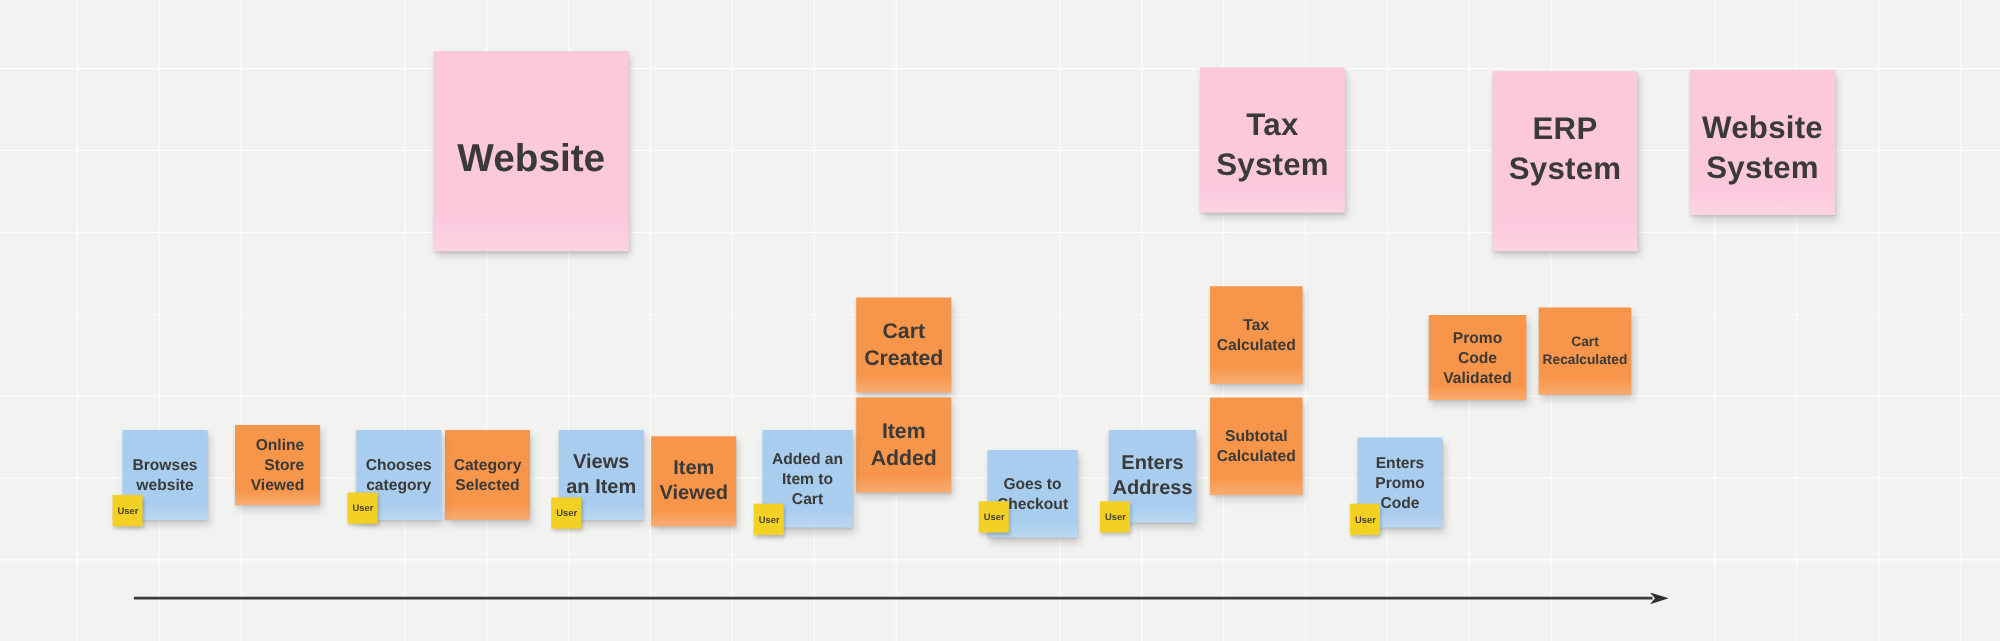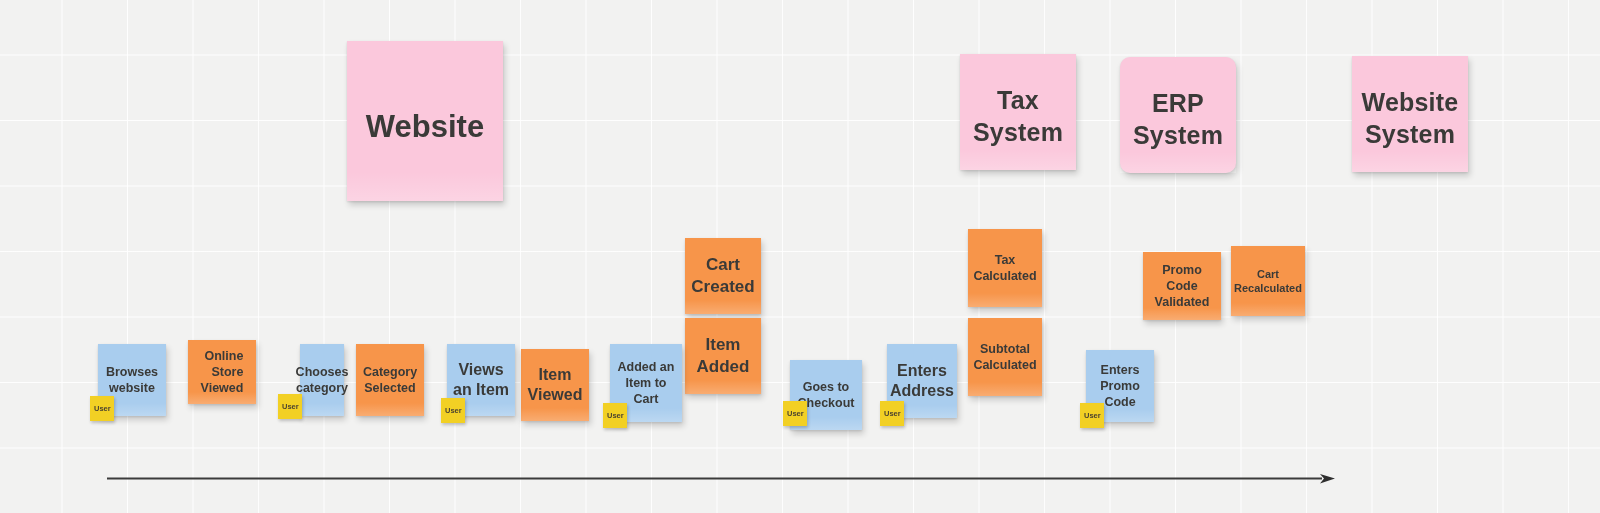--- a/index.html
+++ b/index.html
@@ -110,21 +110,21 @@
 <div id="board">
 
   <div id="systems-layer">
       <div class="note pink website-note" style="left: 347px; top: 41px; width: 156px; height: 160px; background: rgb(251, 200, 220);">
         <span class="txt">Website</span>
       </div>
       <div class="note pink system" style="left: 960px; top: 54px; width: 116px; height: 116px; background: rgb(251, 200, 220);">
         <span class="txt">Tax
 System</span>
       </div>
-      <div class="note pink system" style="left: 1120px; top: 57px; width: 116px; height: 116px; background: rgb(251, 200, 220); border-radius: 10px;">
+      <div class="note pink system" style="left: 1194px; top: 57px; width: 116px; height: 144px; background: rgb(251, 200, 220);">
         <span class="txt">ERP
 System</span>
       </div>
       <div class="note pink system" style="left: 1352px; top: 56px; width: 116px; height: 116px; background: rgb(251, 200, 220);">
         <span class="txt">Website
 System</span>
       </div>
     </div>
 
   <div id="events-layer">
@@ -166,21 +166,21 @@
         <span class="txt">Cart
 Recalculated</span>
       </div>
     </div>
 
   <div id="actions-layer">
       <div class="note blue event-sm" style="left: 98px; top: 344px; width: 68px; height: 72px; background: rgb(169, 205, 238); justify-content: center;">
         <span class="txt">Browses
 website</span>
       </div>
-      <div class="note blue event-sm" style="left: 300px; top: 344px; width: 44px; height: 72px; background: rgb(169, 205, 238);">
+      <div class="note blue event-sm" style="left: 285px; top: 344px; width: 68px; height: 72px; background: rgb(169, 205, 238);">
         <span class="txt">Chooses
 category</span>
       </div>
       <div class="note blue event-md" style="left: 447px; top: 344px; width: 68px; height: 72px; background: rgb(169, 205, 238);">
         <span class="txt">Views
 an Item</span>
       </div>
       <div class="note blue event-sm" style="left: 610px; top: 344px; width: 72px; height: 78px; background: rgb(169, 205, 238);">
         <span class="txt">Added an
 Item to

